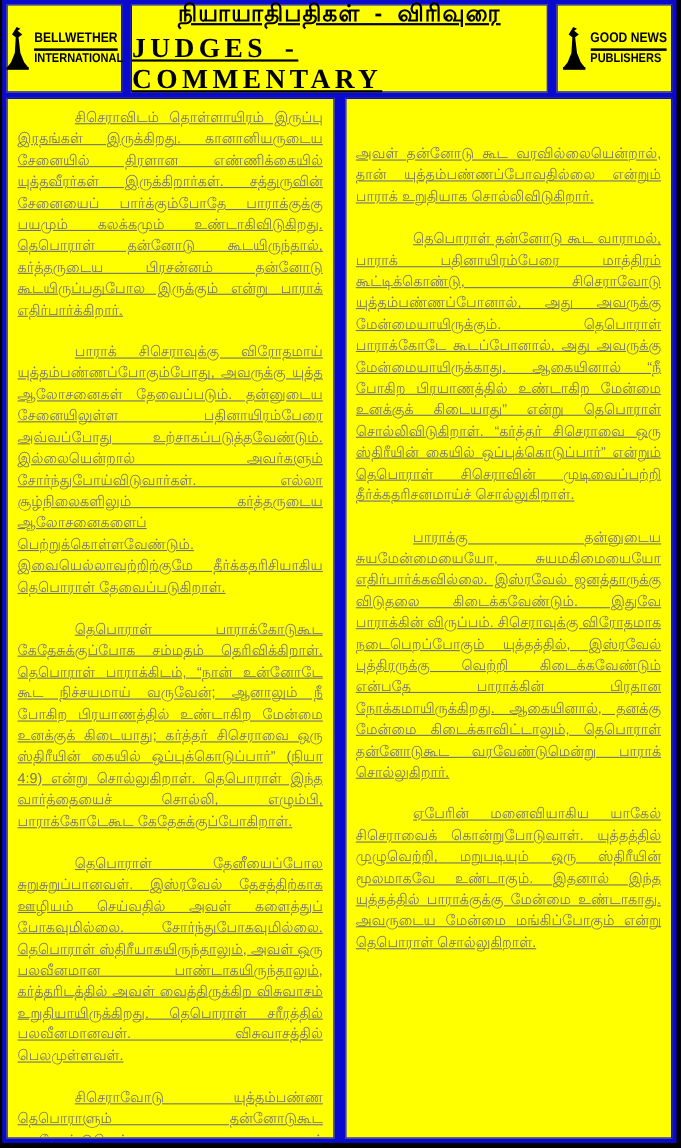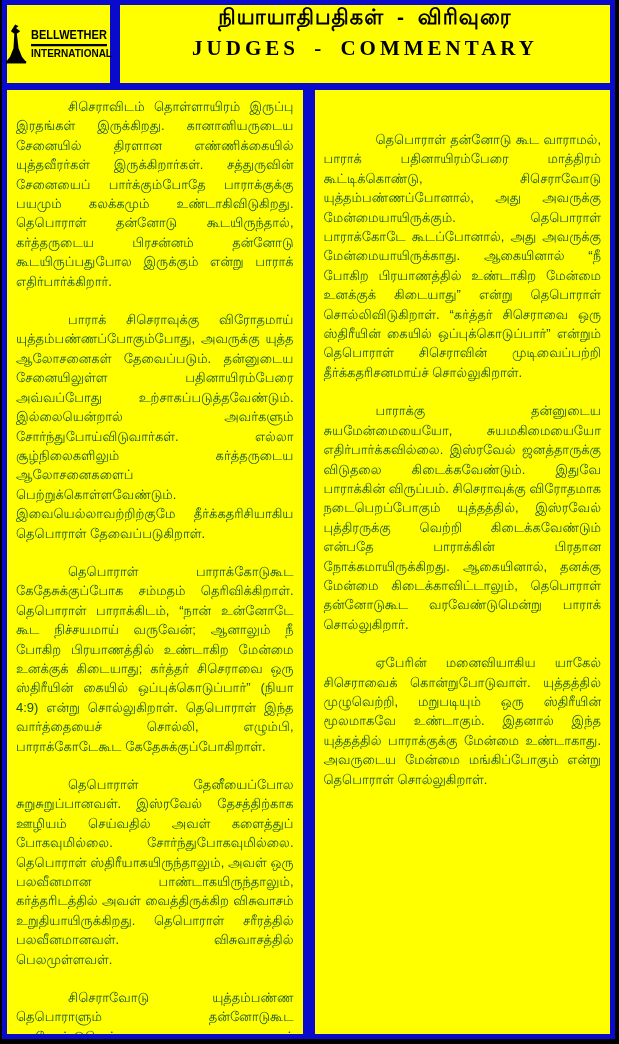--- a/index.html
+++ b/index.html
@@ -56,46 +56,49 @@
     font-size: 10px; font-weight: 700; color: #000;
     line-height: 14px; margin-top: 2px;
     transform: scaleY(1.15);
     white-space: nowrap;
   }
   .title-box {
     flex: 1 1 auto;
     display: flex;
     flex-direction: column;
     align-items: center;
+    justify-content: center;
     gap: 4px;
+    text-decoration: underline;
   }
   .title-tamil {
     font-size: 21px; font-weight: 700; color: #000;
     letter-spacing: 1px;
     word-spacing: 6px;
   }
   .title-english {
     font-family: "Liberation Serif", serif;
-    font-size: 21px; font-weight: 700; color: #000;
+    font-size: 25px; font-weight: 700; color: #000;
     letter-spacing: 4px;
     word-spacing: 6px;
   }
   
   .body-row {
     flex: 1 1 auto;
     display: flex;
     gap: 10px;
     min-height: 0;
   }
   .column {
     flex: 1 1 0;
     box-sizing: border-box;
     padding: 7px 9px 10px 9px;
     overflow: hidden;
-    color: #14532d;
+    color: #737373;
+    text-decoration: underline;
   }
   .column.right { padding-top: 40px; }
   .column p {
     margin: 0 0 19px 0;
     font-size: 13px;
     line-height: 19.4px;
     text-align: justify;
     text-indent: 52px;
     font-weight: 500;
   }
@@ -119,31 +122,44 @@
         <div class="logo-line1">BELLWETHER</div>
         <div class="logo-line2">INTERNATIONAL</div>
       </div>
     </div>
 
     <div class="ybox title-box">
       <div class="title-tamil">நியாயாதிபதிகள் - விரிவுரை</div>
       <div class="title-english">JUDGES - COMMENTARY</div>
     </div>
 
+    <div class="ybox logo-box">
+      <span class="statue">
+        <svg viewBox="0 0 26 46" xmlns="http://www.w3.org/2000/svg">
+          <path d="M12 0 L16 2 L13 4 L18 8 L14 11 L16 28 L20 38 L24 43 L2 43 L6 38 L10 28 L11 11 L7 8 Z"></path>
+          <rect x="1" y="43" width="24" height="3"></rect>
+        </svg>
+      </span>
+      <div class="logo-text">
+        <div class="logo-line1">GOOD NEWS</div>
+        <div class="logo-line2">PUBLISHERS</div>
+      </div>
+    </div>
 
   </header>
 
   <main class="body-row">
     <section class="ybox column left">
         <p>சிசெராவிடம் தொள்ளாயிரம் இருப்பு இரதங்கள் இருக்கிறது. கானானியருடைய சேனையில் திரளான எண்ணிக்கையில் யுத்தவீரர்கள் இருக்கிறார்கள். சத்துருவின் சேனையைப் பார்க்கும்போதே பாராக்குக்கு பயமும் கலக்கமும் உண்டாகிவிடுகிறது. தெபொராள் தன்னோடு கூடயிருந்தால், கர்த்தருடைய பிரசன்னம் தன்னோடு கூடயிருப்பதுபோல இருக்கும் என்று பாராக் எதிர்பார்க்கிறார்.</p>
         <p>பாராக் சிசெராவுக்கு விரோதமாய் யுத்தம்பண்ணப்போகும்போது, அவருக்கு யுத்த ஆலோசனைகள் தேவைப்படும். தன்னுடைய சேனையிலுள்ள பதினாயிரம்பேரை அவ்வப்போது உற்சாகப்படுத்தவேண்டும். இல்லையென்றால் அவர்களும் சோர்ந்துபோய்விடுவார்கள். எல்லா சூழ்நிலைகளிலும் கர்த்தருடைய ஆலோசனைகளைப் பெற்றுக்கொள்ளவேண்டும். இவையெல்லாவற்றிற்குமே தீர்க்கதரிசியாகிய தெபொராள் தேவைப்படுகிறாள்.</p>
         <p>தெபொராள் பாராக்கோடுகூட கேதேசுக்குப்போக சம்மதம் தெரிவிக்கிறாள். தெபொராள் பாராக்கிடம், “நான் உன்னோடே கூட நிச்சயமாய் வருவேன்; ஆனாலும் நீ போகிற பிரயாணத்தில் உண்டாகிற மேன்மை உனக்குக் கிடையாது; கர்த்தர் சிசெராவை ஒரு ஸ்திரீயின் கையில் ஒப்புக்கொடுப்பார்” (நியா 4:9) என்று சொல்லுகிறாள். தெபொராள் இந்த வார்த்தையைச் சொல்லி, எழும்பி, பாராக்கோடேகூட கேதேசுக்குப்போகிறாள்.</p>
         <p>தெபொராள் தேனீயைப்போல சுறுசுறுப்பானவள். இஸ்ரவேல் தேசத்திற்காக ஊழியம் செய்வதில் அவள் களைத்துப் போகவுமில்லை. சோர்ந்துபோகவுமில்லை. தெபொராள் ஸ்திரீயாகயிருந்தாலும், அவள் ஒரு பலவீனமான பாண்டாகயிருந்தாலும், கர்த்தரிடத்தில் அவள் வைத்திருக்கிற விசுவாசம் உறுதியாயிருக்கிறது. தெபொராள் சரீரத்தில் பலவீனமானவள். விசுவாசத்தில் பெலமுள்ளவள்.</p>
         <p>சிசெராவோடு யுத்தம்பண்ண தெபொராளும் தன்னோடுகூட வரவேண்டுமென்று பாராக் கேட்டுக்கொள்கிறார். அவள் தன்னோடு கூட வந்தால்தான் தான் யுத்தம்பண்ணப்போவதாகவும்,</p>
       </section>
     <section class="ybox column right">
+        <p class="no-indent">அவள் தன்னோடு கூட வரவில்லையென்றால், தான் யுத்தம்பண்ணப்போவதில்லை என்றும் பாராக் உறுதியாக சொல்லிவிடுகிறார்.</p>
         <p>தெபொராள் தன்னோடு கூட வாராமல், பாராக் பதினாயிரம்பேரை மாத்திரம் கூட்டிக்கொண்டு, சிசெராவோடு யுத்தம்பண்ணப்போனால், அது அவருக்கு மேன்மையாயிருக்கும். தெபொராள் பாராக்கோடே கூடப்போனால், அது அவருக்கு மேன்மையாயிருக்காது. ஆகையினால் “நீ போகிற பிரயாணத்தில் உண்டாகிற மேன்மை உனக்குக் கிடையாது” என்று தெபொராள் சொல்லிவிடுகிறாள். “கர்த்தர் சிசெராவை ஒரு ஸ்திரீயின் கையில் ஒப்புக்கொடுப்பார்” என்றும் தெபொராள் சிசெராவின் முடிவைப்பற்றி தீர்க்கதரிசனமாய்ச் சொல்லுகிறாள்.</p>
         <p>பாராக்கு தன்னுடைய சுயமேன்மையையோ, சுயமகிமையையோ எதிர்பார்க்கவில்லை. இஸ்ரவேல் ஜனத்தாருக்கு விடுதலை கிடைக்கவேண்டும். இதுவே பாராக்கின் விருப்பம். சிசெராவுக்கு விரோதமாக நடைபெறப்போகும் யுத்தத்தில், இஸ்ரவேல் புத்திரருக்கு வெற்றி கிடைக்கவேண்டும் என்பதே பாராக்கின் பிரதான நோக்கமாயிருக்கிறது. ஆகையினால், தனக்கு மேன்மை கிடைக்காவிட்டாலும், தெபொராள் தன்னோடுகூட வரவேண்டுமென்று பாராக் சொல்லுகிறார்.</p>
         <p>ஏபேரின் மனைவியாகிய யாகேல் சிசெராவைக் கொன்றுபோடுவாள். யுத்தத்தில் முழுவெற்றி, மறுபடியும் ஒரு ஸ்திரீயின் மூலமாகவே உண்டாகும். இதனால் இந்த யுத்தத்தில் பாராக்குக்கு மேன்மை உண்டாகாது. அவருடைய மேன்மை மங்கிப்போகும் என்று தெபொராள் சொல்லுகிறாள்.</p>
       </section>
   </main>
 
 </div>
 
 </body></html>

